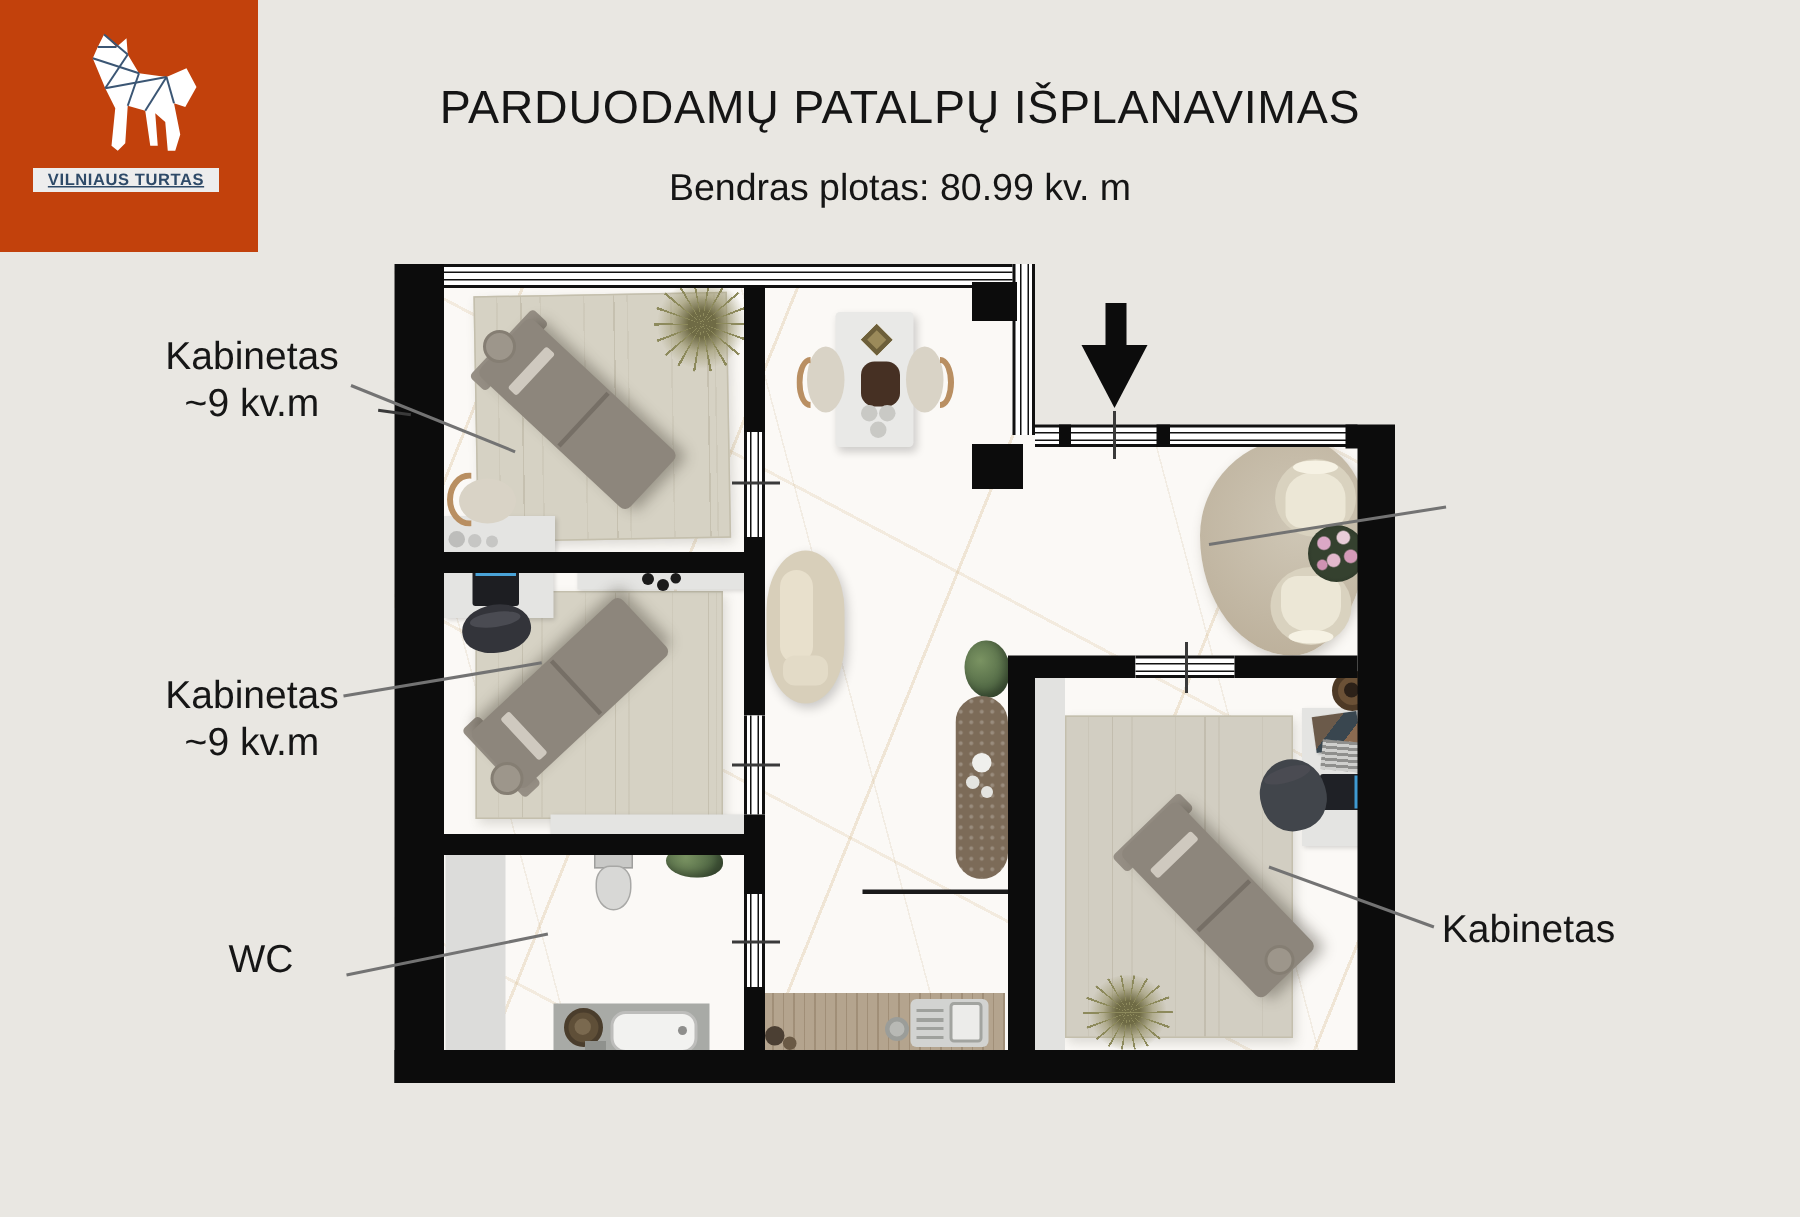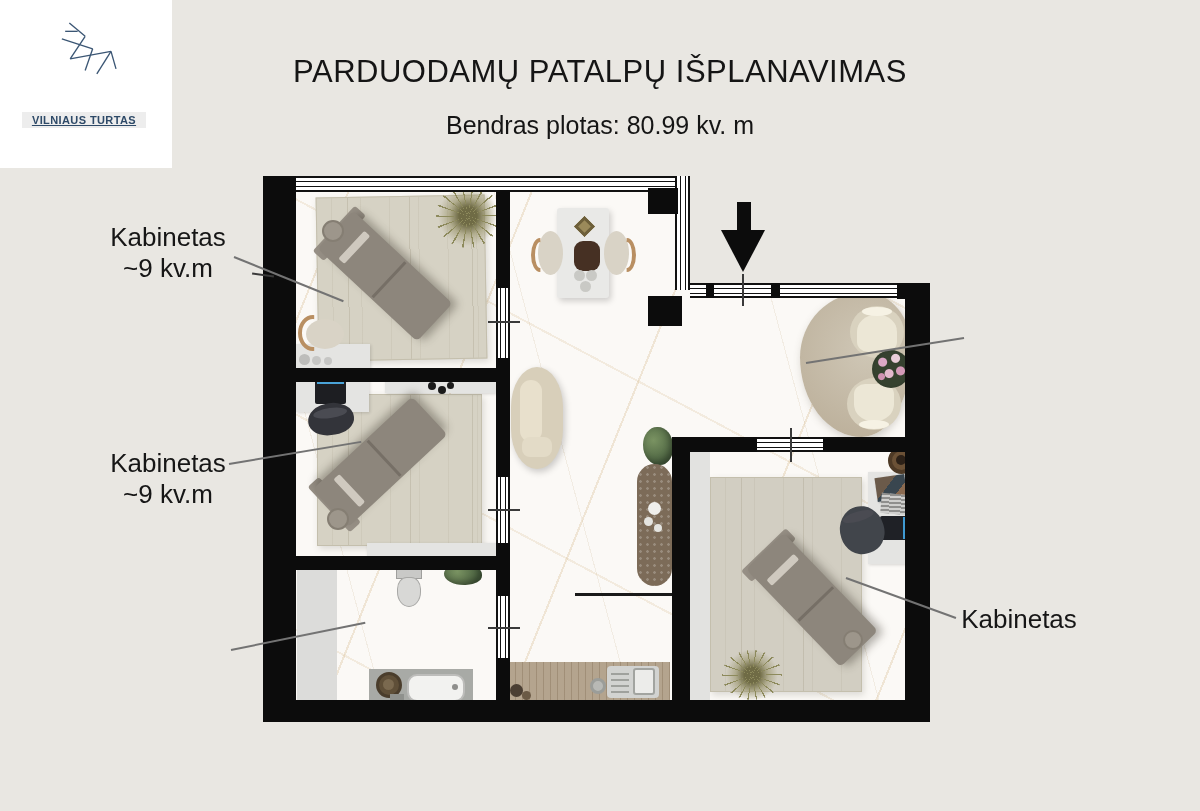--- a/index.html
+++ b/index.html
@@ -3,21 +3,21 @@
 <meta charset="utf-8">
 <style>
   html,body{margin:0;padding:0}
   body{width:1200px;height:811px;position:relative;overflow:hidden;
        background:#e9e7e2;font-family:"Liberation Sans",sans-serif}
   .abs{position:absolute}
   
   .title{left:0;right:0;top:54px;text-align:center;font-size:31px;letter-spacing:.5px;color:#151515}
   .subtitle{left:0;right:0;top:111px;text-align:center;font-size:25px;color:#151515}
   
-  .logo{left:0;top:0;width:172px;height:168px;background:#ffffff}
+  .logo{left:0;top:0;width:172px;height:168px;background:#c2410c}
   .logo svg{position:absolute;left:36px;top:14px}
   .brand{left:22px;top:112px;width:124px;height:16px;background:#ededed;
          color:#2e4a68;font-size:11px;font-weight:bold;letter-spacing:.4px;
          text-align:center;line-height:16px;text-decoration:underline}
   
   .floor{left:263px;top:176px;width:667px;height:546px;background-color:#fbf9f6;
     background-image:
       repeating-linear-gradient(112deg,transparent 0 84px,rgba(205,170,115,.25) 84px 86px,transparent 86px 170px),
       repeating-linear-gradient(28deg,transparent 0 96px,rgba(205,170,115,.18) 96px 98px,transparent 98px 190px),
       repeating-linear-gradient(75deg,transparent 0 120px,rgba(180,150,100,.13) 120px 121px,transparent 121px 240px)}
@@ -231,18 +231,19 @@
 
 <div class="abs lbl" style="left:63px;top:222px">
   <div>Kabinetas</div>
   <div>~9 kv.m</div>
 </div>
 <div class="abs lbl" style="left:63px;top:448px">
   <div>Kabinetas</div>
   <div>~9 kv.m</div>
 </div>
 <div class="abs lbl" style="left:69px;top:624px">
+  <div>WC</div>
 </div>
 <div class="abs lbl" style="left:941px;top:299px">
 </div>
 <div class="abs lbl" style="left:914px;top:604px">
   <div>Kabinetas</div>
 </div>
 
 </body></html>

